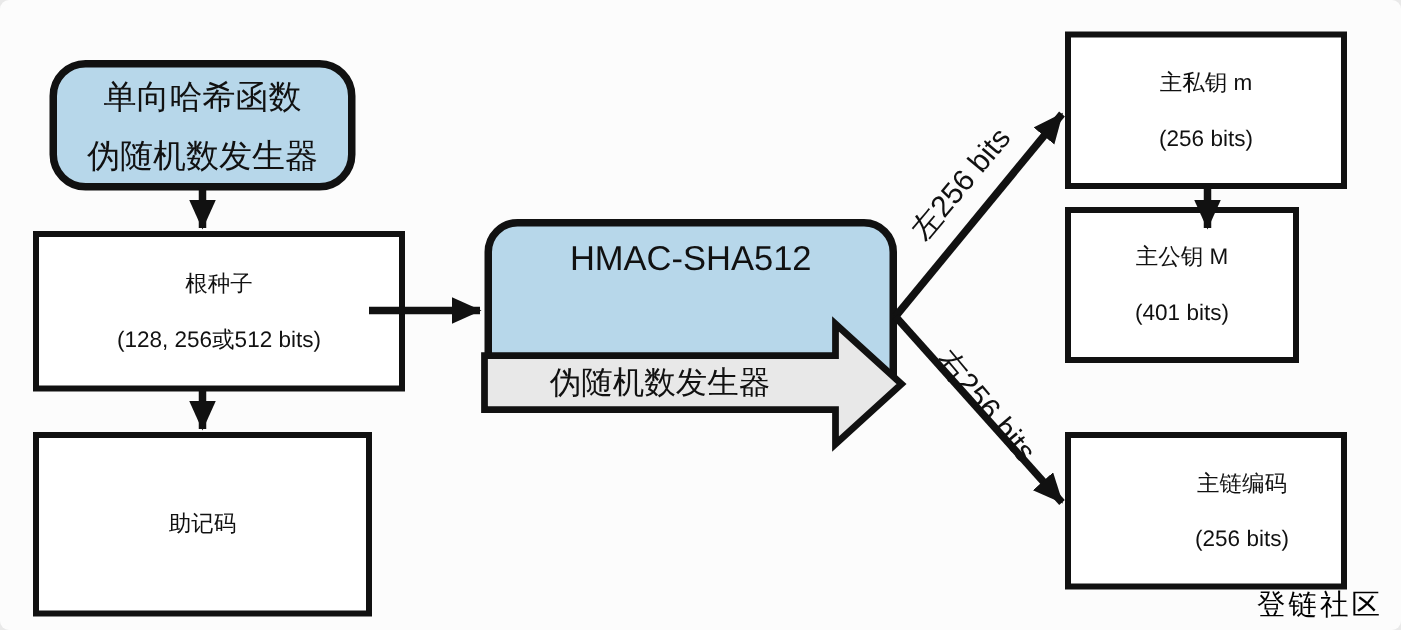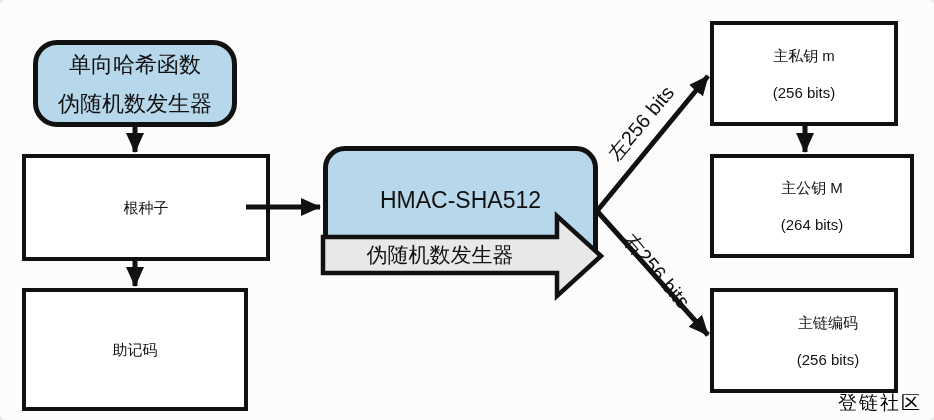--- a/index.html
+++ b/index.html
@@ -13,23 +13,23 @@
     border:4px solid #111;display:flex;flex-direction:column;
     align-items:center;justify-content:center;text-align:center;
     font-size:15px;line-height:37px;z-index:1;white-space:nowrap;
   }
   .box.blue{background:#b7d7ea;border-width:5px;border-radius:24px;}
   .box .ln{display:block;}
   #prng{left:33px;top:40px;width:204px;height:87px;font-size:22px;line-height:39px;}
   #rootseed{left:22px;top:154px;width:248px;height:107px;}
   #mnemonic{left:22px;top:288px;width:226px;height:123px;}
   #hmac{left:323px;top:146px;width:275px;height:127px;justify-content:flex-start;
-        padding-top:31px;font-size:23px;line-height:36px;border-radius:22px;}
+        padding-top:3px;font-size:23px;line-height:36px;border-radius:22px;}
   #mpriv{left:710px;top:21px;width:188px;height:105px;}
-  #mpub{left:710px;top:154px;width:204px;height:104px;}
+  #mpub{left:710px;top:138px;width:156px;height:104px;}
   #mchain{left:710px;top:288px;width:188px;height:105px;padding-left:48px;}
   svg.layer{position:absolute;left:0;top:0;z-index:2;pointer-events:none;}
   .banner-label{
     position:absolute;left:323px;top:238px;width:234px;height:34px;z-index:3;
     display:flex;align-items:center;justify-content:center;font-size:21px;
   }
   .diag-label{
     position:absolute;z-index:3;width:124px;height:26px;text-align:center;
     font-size:20px;line-height:26px;white-space:nowrap;
   }
@@ -45,38 +45,39 @@
 
 <div class="stage">
 
   <div class="box blue" id="prng">
     <span class="ln">单向哈希函数</span>
     <span class="ln">伪随机数发生器</span>
   </div>
 
   <div class="box" id="rootseed">
     <span class="ln">根种子</span>
+    <span class="ln">(128, 256或512 bits)</span>
   </div>
 
   <div class="box" id="mnemonic">
     <span class="ln">助记码</span>
   </div>
 
   <div class="box blue" id="hmac">
     <span class="ln">HMAC-SHA512</span>
   </div>
 
   <div class="box" id="mpriv">
     <span class="ln">主私钥 m</span>
     <span class="ln">(256 bits)</span>
   </div>
 
   <div class="box" id="mpub">
     <span class="ln">主公钥 M</span>
-    <span class="ln">(264 bits)</span>
+    <span class="ln">(401 bits)</span>
   </div>
 
   <div class="box" id="mchain">
     <span class="ln">主链编码</span>
     <span class="ln">(256 bits)</span>
   </div>
 
   <svg class="layer" width="934" height="420" viewBox="0 0 934 420">
     <defs>
       <marker id="ah" markerUnits="userSpaceOnUse" markerWidth="22" markerHeight="20" refX="19" refY="9" orient="auto">

